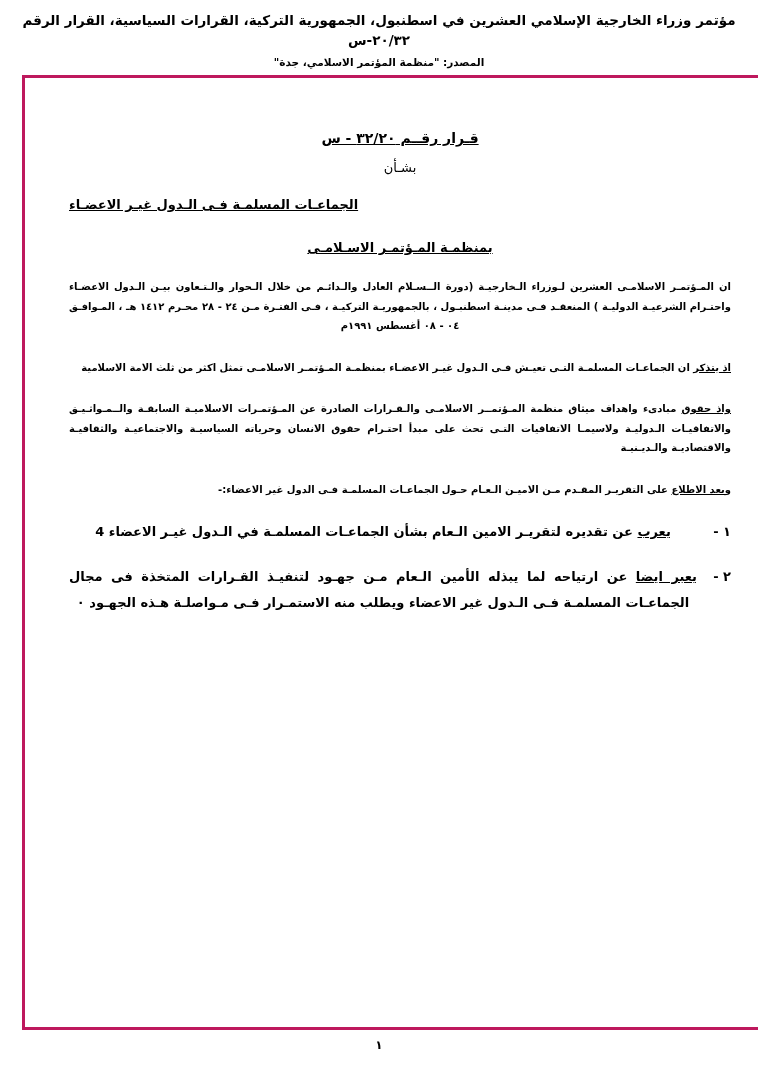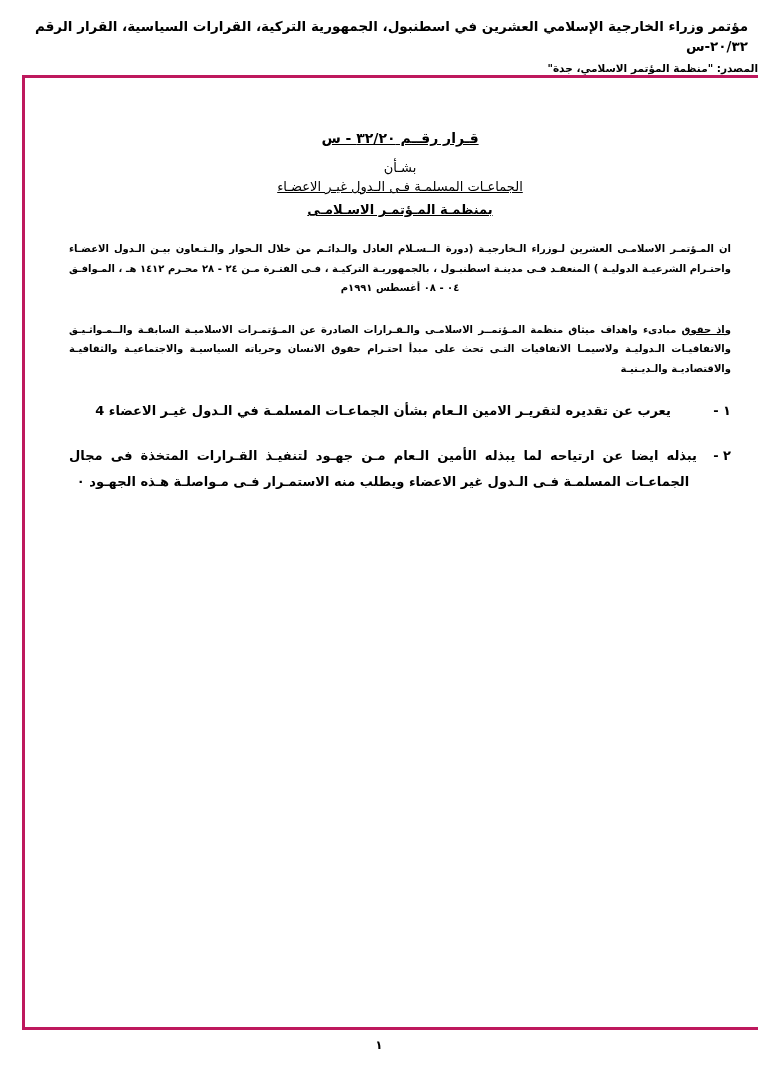--- a/index.html
+++ b/index.html
@@ -16,22 +16,22 @@
     overflow: hidden;
   }
   .page {
     width: 758px;
     height: 1078px;
     position: relative;
     box-sizing: border-box;
   }
   
   .doc-header {
-    padding-top: 16px;
-    text-align: right;
+    padding-top: 10px;
+    text-align: center;
   }
   .doc-header .title-line {
     font-size: 13.5px;
     font-weight: bold;
     letter-spacing: 0px;
     line-height: 1.5;
     color: #000;
     padding: 0 10px;
   }
   .doc-header .source-line {
@@ -65,33 +65,33 @@
   }
   .res-title u { text-decoration: underline; }
   .res-sub {
     text-align: center;
     font-size: 13px;
     font-weight: normal;
     letter-spacing: 1.5px;
     margin-top: 14px;
   }
   .res-subject {
-    text-align: center;
-    font-size: 13px;
-    font-weight: normal;
+    text-align: left;
+    font-size: 13px;
+    font-weight: bold;
     letter-spacing: 1.5px;
-    margin-top: 4px;
+    margin-top: 22px;
     text-decoration: underline;
   }
   .res-subject2 {
     text-align: center;
     font-size: 13px;
     font-weight: bold;
     letter-spacing: 1.5px;
-    margin-top: 8px;
+    margin-top: 28px;
     text-decoration: underline;
   }
   
   .para {
     font-size: 10px;
     font-weight: bold;
     line-height: 1.95;
     text-align: justify;
     text-align-last: center;
     letter-spacing: 0.6px;
@@ -119,20 +119,21 @@
     flex: 0 0 34px;
     text-align: right;
     padding-top: 0px;
   }
   .item .txt {
     flex: 1 1 auto;
     text-align: justify;
     text-align-last: center;
   }
   .item .lead {
+    text-decoration: underline;
   }
   
   .page-number {
     position: absolute;
     top: 1038px;
     left: 0;
     width: 758px;
     text-align: center;
     font-size: 12px;
     font-weight: bold;
@@ -156,37 +157,43 @@
       </div>
 
       <div class="res-sub">بشـأن</div>
 
       <div class="res-subject">الجماعـات المسلمـة فـى الـدول غيـر الاعضـاء</div>
 
       <div class="res-subject2">بمنظمـة المـؤتمـر الاسـلامـى</div>
 
       <div class="para">ان المـؤتمـر الاسلامـى العشرين لـوزراء الـخارجيـة (دورة الــسـلام العادل والـدائـم من خلال الـحوار والـتـعاون بيـن الـدول  الاعضـاء واحتـرام الشرعيـة الدوليـة ) المنعقـد فـى مدينـة اسطنبـول ، بالجمهوريـة التركيـة ، فـى الفتـرة مـن ٢٤ - ٢٨ محـرم ١٤١٢ هـ ، المـوافـق ٠٤ - ٠٨ أغسطس ١٩٩١م</div>
 
+      <div class="para just">
+        <span class="lead">اذ يتذكر</span><span> ان الجماعـات المسلمـة التـى تعيـش فـى الـدول غيـر الاعضـاء بمنظمـة المـؤتمـر الاسلامـى تمثل اكثر من ثلث الامة الاسلامية</span>
+      </div>
 
       <div class="para just">
         <span class="lead">واذ حقوق</span><span> مبادىء واهداف ميثاق منظمة المـؤتمــر الاسلامـى والـقـرارات الصادرة عن المـؤتمـرات الاسلاميـة السابقـة والــمـواثـيـق والاتفاقيـات الـدوليـة ولاسيمـا الاتفاقيات التـى تحث على مبدأ احتـرام حقوق الانسان وحرياته السياسيـة والاجتماعيـة والثقافيـة والاقتصاديـة والـديـنيـة</span>
       </div>
 
+      <div class="para just">
+        <span class="lead">وبعد الاطلاع</span><span> على التقريـر المقـدم مـن الاميـن الـعـام حـول الجماعـات المسلمـة فـى الدول غير الاعضاء:-</span>
+      </div>
 
       <div class="item">
         <div class="num">١ -</div>
         <div class="txt">
           <span class="lead">يعرب</span><span> عن تقديره لتقريـر الامين الـعام بشأن الجماعـات المسلمـة في الـدول غيـر الاعضاء 4</span>
         </div>
       </div>
 
       <div class="item">
         <div class="num">٢ -</div>
         <div class="txt">
-          <span class="lead">يبذله ايضا</span><span> عن ارتياحه لما يبذله الأمين الـعام  مـن جهـود لتنفيـذ القـرارات المتخذة فى مجال الجماعـات المسلمـة فـى الـدول غير الاعضاء ويطلب منه الاستمـرار فـى مـواصلـة هـذه الجهـود ٠</span>
+          <span class="lead">يعبر ايضا</span><span> عن ارتياحه لما يبذله الأمين الـعام  مـن جهـود لتنفيـذ القـرارات المتخذة فى مجال الجماعـات المسلمـة فـى الـدول غير الاعضاء ويطلب منه الاستمـرار فـى مـواصلـة هـذه الجهـود ٠</span>
         </div>
       </div>
 
     </div>
   </div>
 
   <div class="page-number">١</div>
 
 </div>
 

